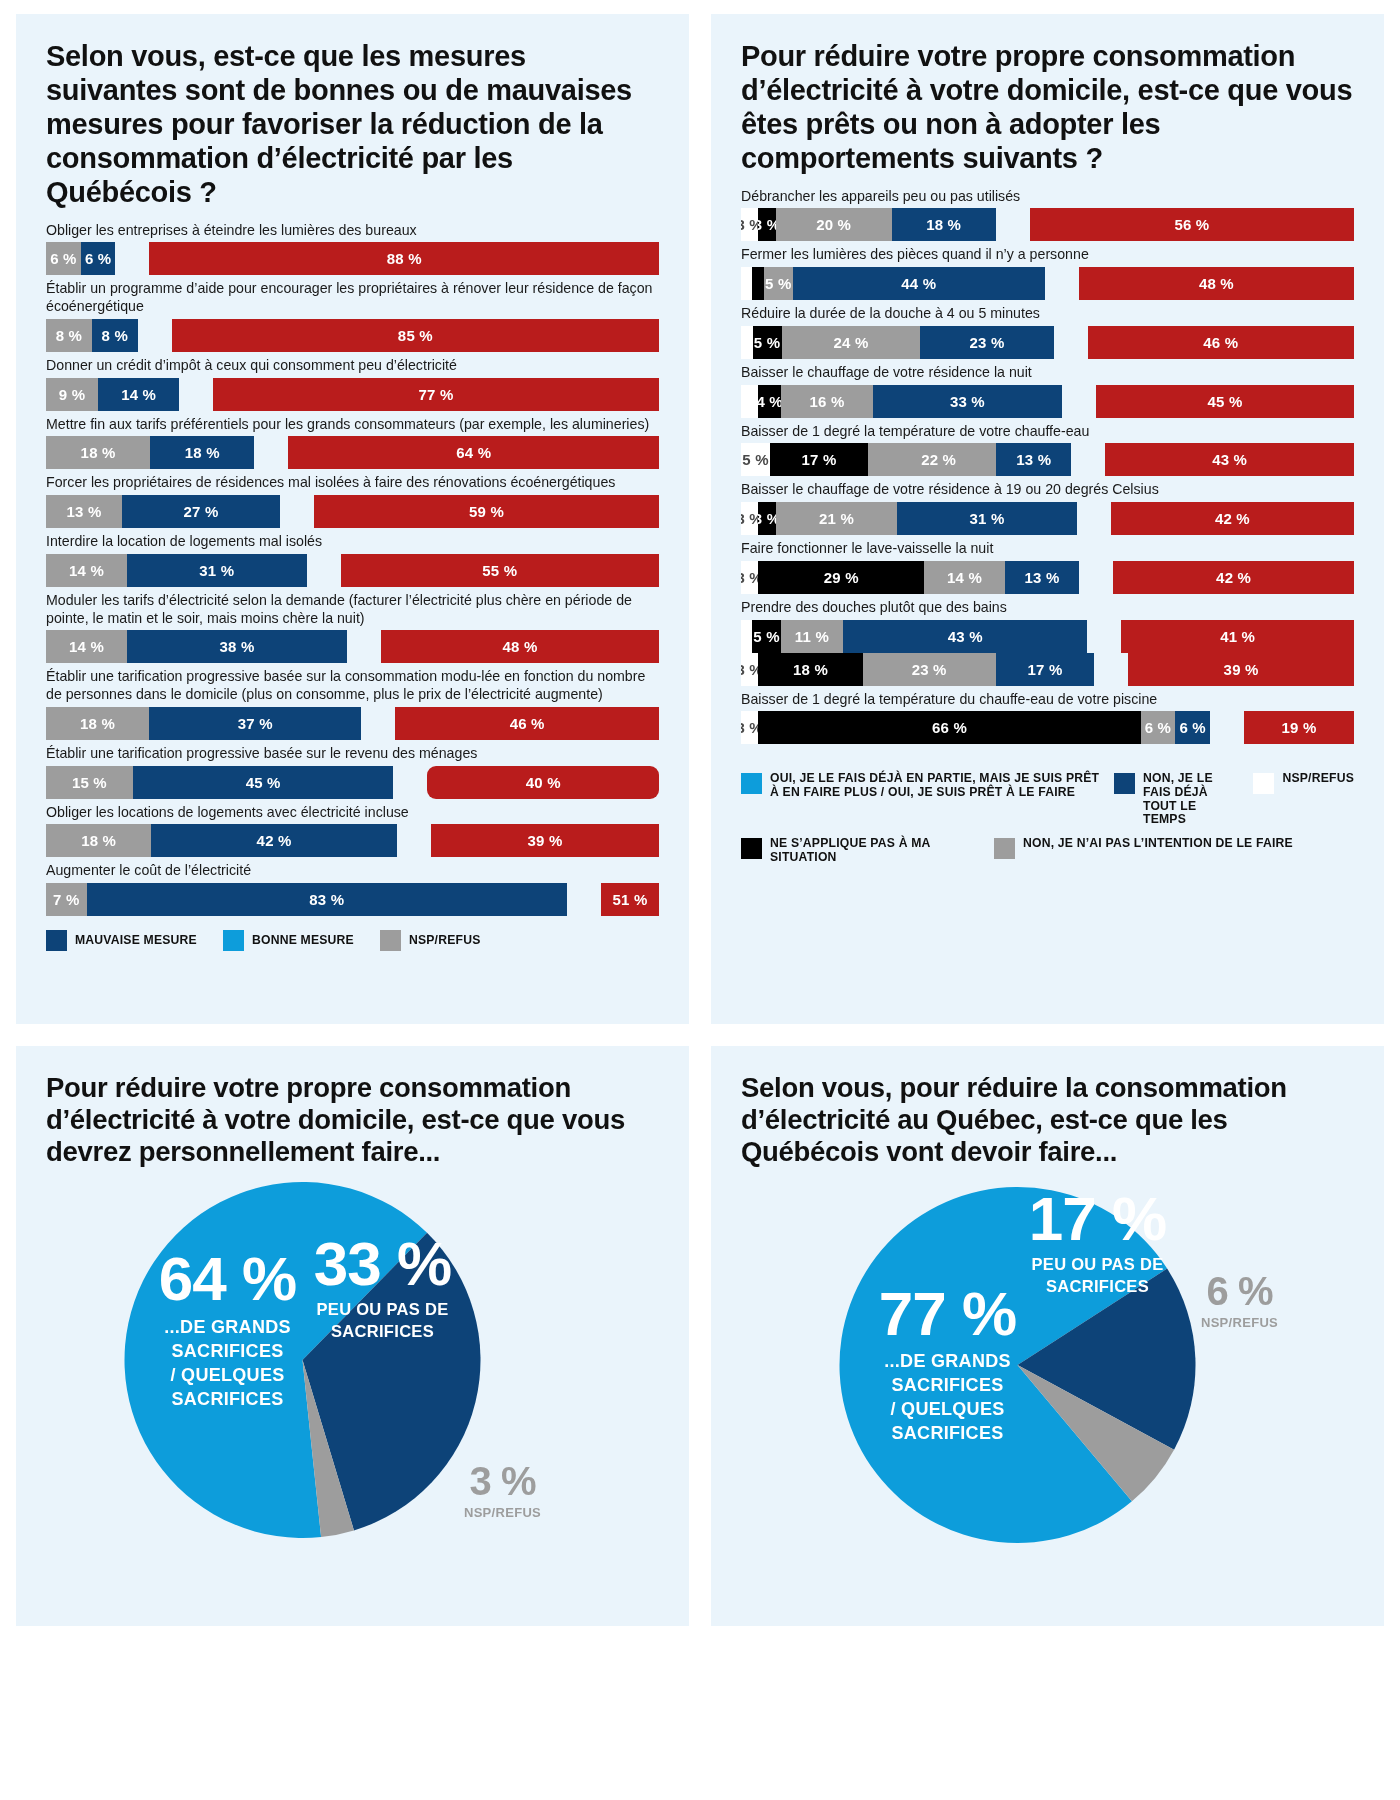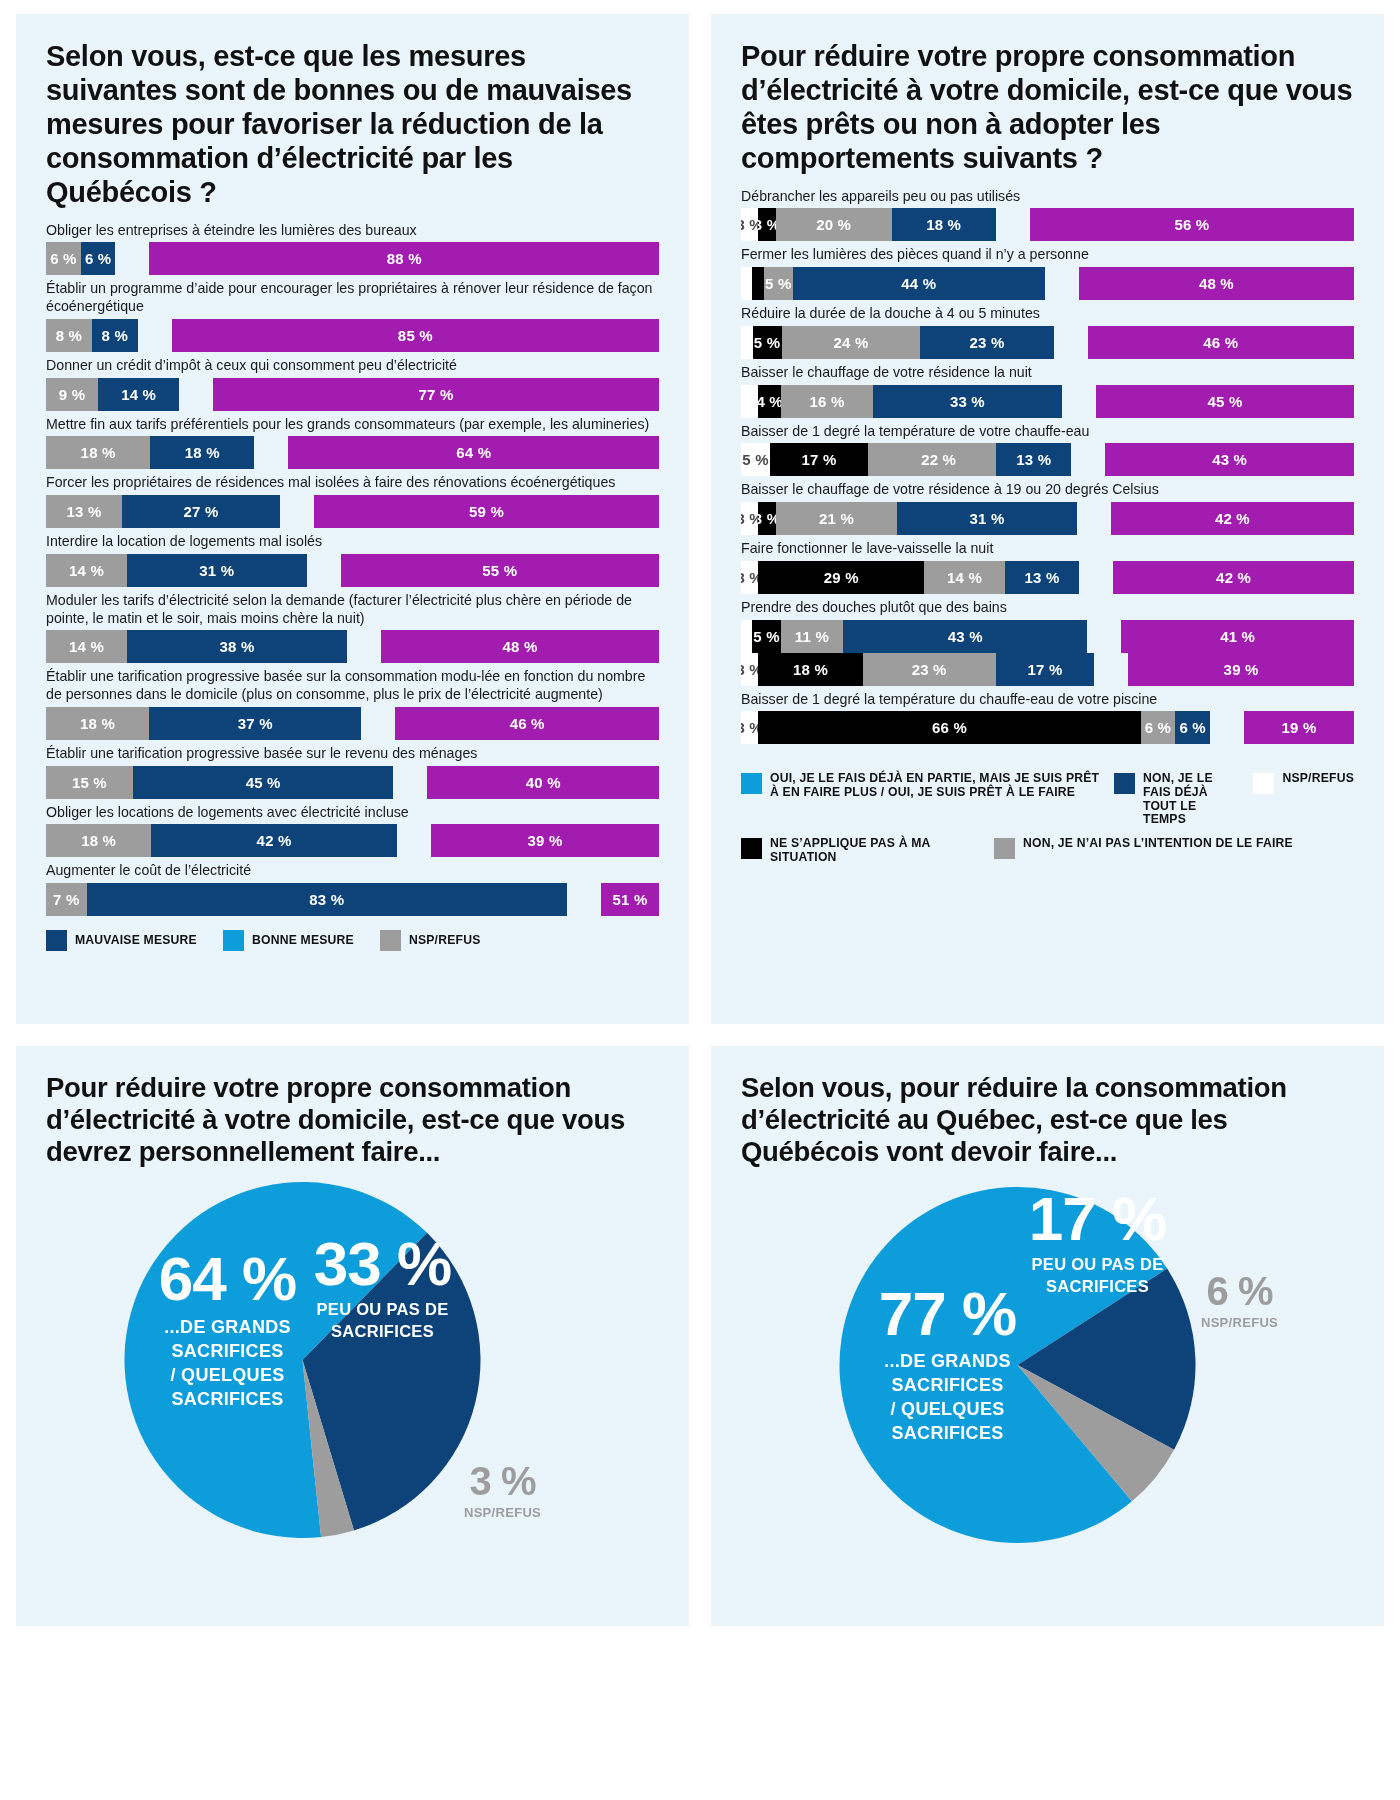--- a/index.html
+++ b/index.html
@@ -55,21 +55,21 @@
     color: #ffffff;
     font-size: 15px;
     font-weight: 700;
     font-stretch: condensed;
     letter-spacing: 0.2px;
     white-space: nowrap;
     overflow: hidden;
   }
   .seg.gray   { background: #9d9d9d; }
   .seg.dark   { background: #0d4378; }
-  .seg.light  { background: #a21caf; margin-left: 34px; }
+  .seg.light  { background: #b91c1c; margin-left: 34px; }
   .seg.black  { background: #000000; }
   .seg.white  { background: #ffffff; color:#4a4a4a; }
 
   
   .legend {
     display: flex;
     align-items: center;
     gap: 26px;
     margin-top: 14px;
   }
@@ -181,21 +181,21 @@
         <div class="row-label">Établir une tarification progressive basée sur la consommation modu-lée en fonction du nombre de personnes dans le domicile (plus on consomme, plus le prix de l’électricité augmente)</div>
         <div class="bar">
           <div class="seg gray" style="width: 17.8218%;">18 %</div>
           <div class="seg dark" style="width: 36.6337%;">37 %</div>
           <div class="seg light" style="width: 45.5446%;">46 %</div>
         </div>
         <div class="row-label">Établir une tarification progressive basée sur le revenu des ménages</div>
         <div class="bar">
           <div class="seg gray" style="width: 15%;">15 %</div>
           <div class="seg dark" style="width: 45%;">45 %</div>
-          <div class="seg light" style="width: 40%;">40 %</div>
+          <div class="seg light" style="width: 40%; border-radius: 9px;">40 %</div>
         </div>
         <div class="row-label">Obliger les locations de logements avec électricité incluse</div>
         <div class="bar">
           <div class="seg gray" style="width: 18.1818%;">18 %</div>
           <div class="seg dark" style="width: 42.4242%;">42 %</div>
           <div class="seg light" style="width: 39.3939%;">39 %</div>
         </div>
         <div class="row-label">Augmenter le coût de l’électricité</div>
         <div class="bar">
           <div class="seg gray" style="width: 7%;">7 %</div>

